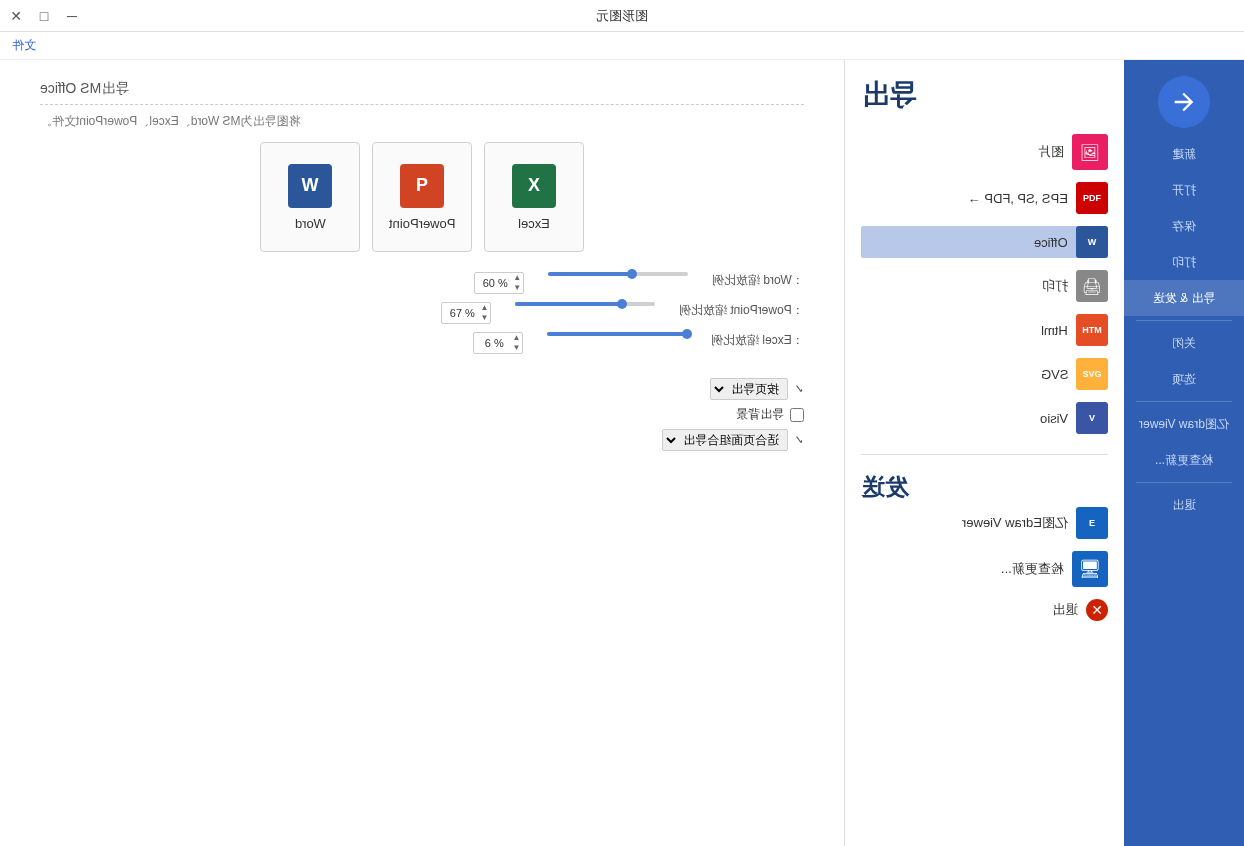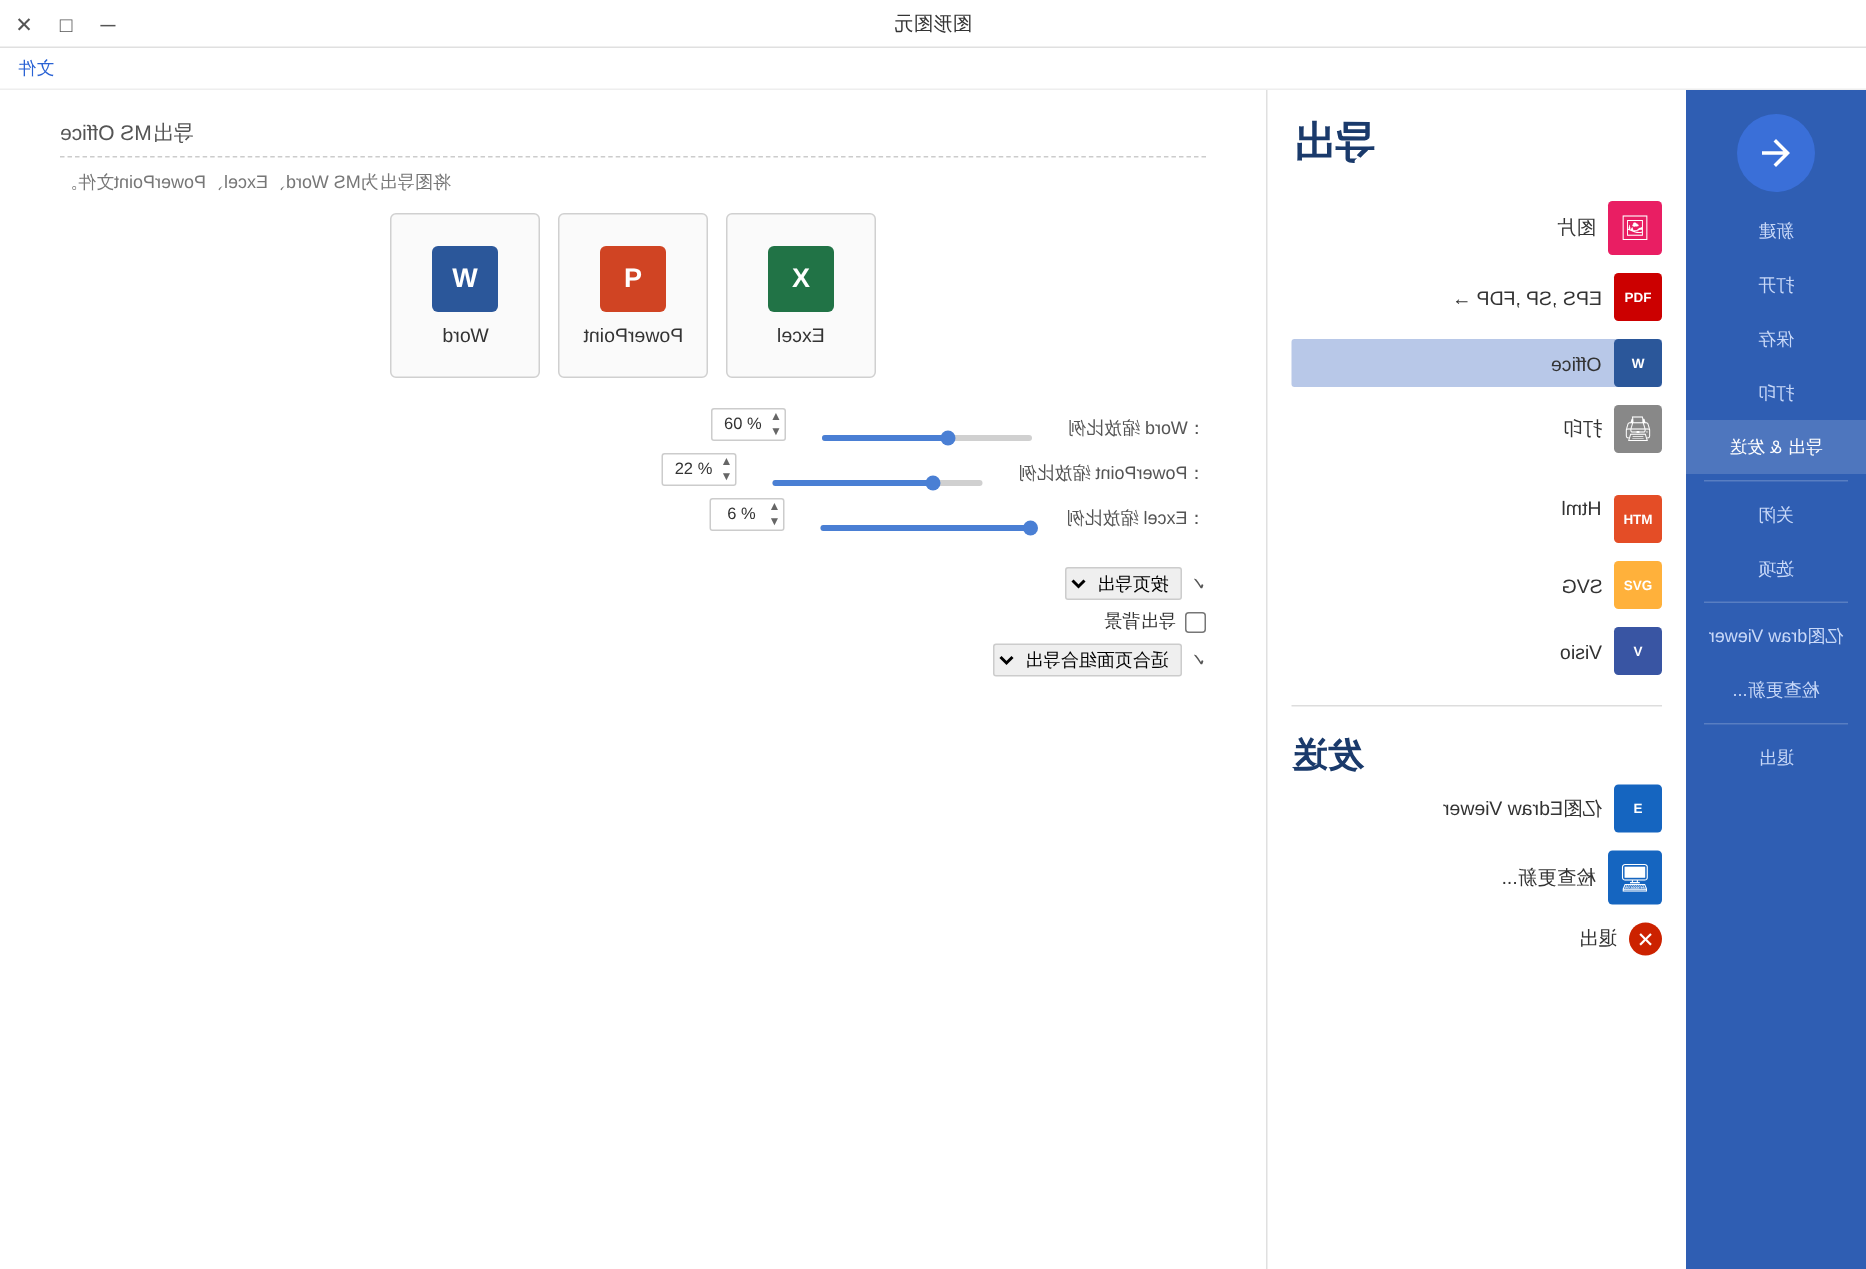--- a/index.html
+++ b/index.html
@@ -222,21 +222,21 @@
     .ppt-icon { background: #d04423; color: white; font-weight: bold; font-size: 18px; }
     .excel-icon { background: #217346; color: white; font-weight: bold; font-size: 18px; }
 
     
     .sliders-section {
       width: 100%;
       margin-bottom: 16px;
     }
     .slider-row {
       display: flex;
-      align-items: flex-end;
+      align-items: flex-start;
       justify-content: flex-end;
       width: 100%;
       margin-bottom: 8px;
       gap: 24px;
     }
     .slider-label {
       font-size: 12px;
       color: #555;
       white-space: nowrap;
       transform: scaleX(-1);
@@ -364,21 +364,20 @@
       background: #e44d26;
       color: white;
       font-size: 9px;
       font-weight: bold;
       width: 32px;
       height: 32px;
       display: flex;
       align-items: center;
       justify-content: center;
       border-radius: 3px;
-      margin-top: 16px;
     }
     .fmt-icon-svg {
       background: #ffb13b;
       color: white;
       font-size: 9px;
       font-weight: bold;
       width: 32px;
       height: 32px;
       display: flex;
       align-items: center;
@@ -524,21 +523,21 @@
         </div>
         <div class="slider-track-container">
           <div class="slider-fill" style="width:60%"></div>
           <div class="slider-thumb" style="left:60%"></div>
         </div>
         <span class="slider-label">：Word 缩放比例</span>
       </div>
 
       <div class="slider-row">
         <div class="slider-value-box">
-          <span class="slider-value-text">22 %</span>
+          <span class="slider-value-text">67 %</span>
           <div class="slider-arrows">
             <span class="slider-arrow">▲</span>
             <span class="slider-arrow">▼</span>
           </div>
         </div>
         <div class="slider-track-container">
           <div class="slider-fill" style="width:76%"></div>
           <div class="slider-thumb" style="left:76%"></div>
         </div>
         <span class="slider-label">：PowerPoint 缩放比例</span>

